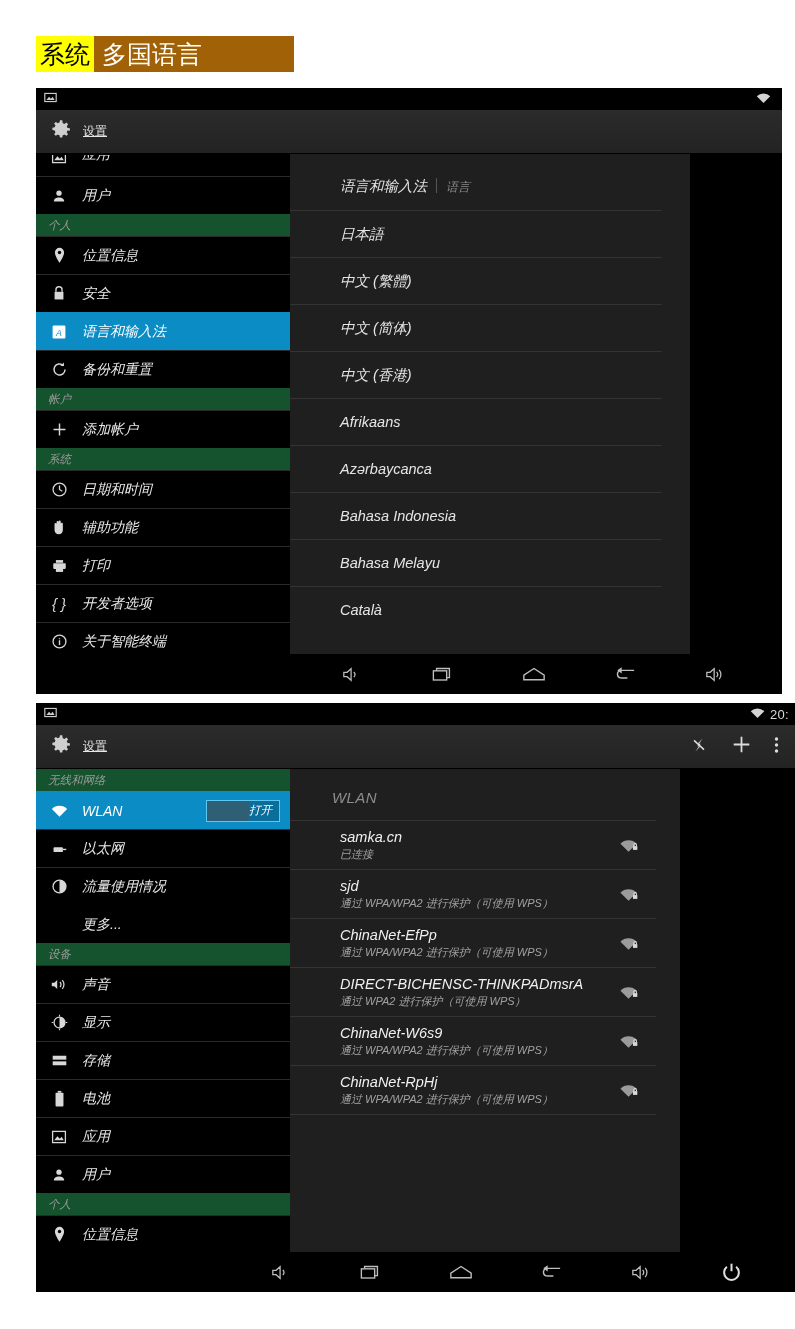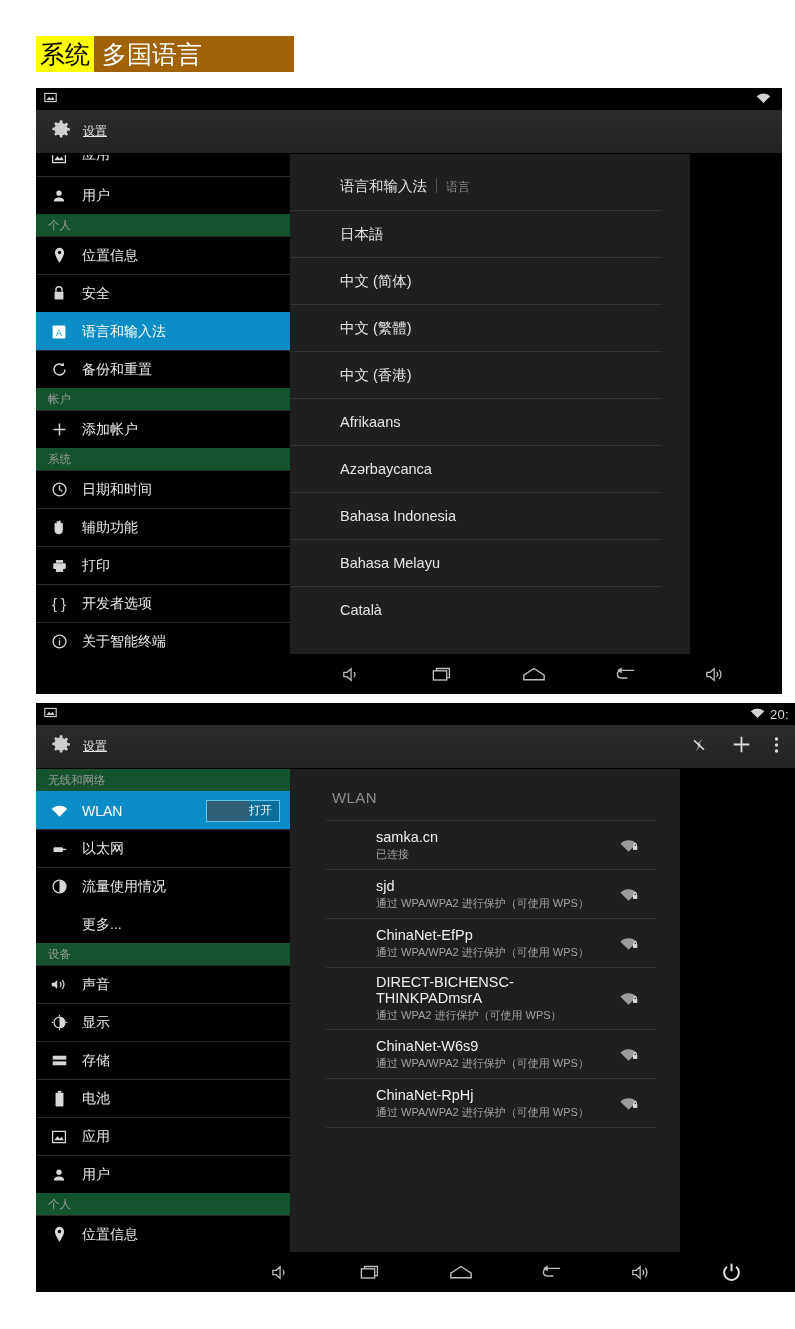--- a/index.html
+++ b/index.html
@@ -51,21 +51,21 @@
   .actionbar {
     position: relative; height: 44px;
     background: linear-gradient(180deg,#2b2b2b 0%,#232323 100%);
     display: flex; align-items: center; padding: 0 10px 0 12px;
     border-bottom: 1px solid #000;
   }
   .ab-title { color: #e6e6e6; font-size: 12px; margin-left: 10px; text-decoration: underline; }
   .ab-actions { margin-left: auto; display: flex; align-items: center; gap: 22px; padding-right: 6px; }
 
   
-  .body-split { display: flex; height: 100%; background: #000; }
+  .body-split { display: flex; height: 100%; background: #000; font-style: italic; }
   .sidebar {
     width: 254px; background: #000000;
     overflow: hidden; flex: 0 0 auto;
   }
   .content-wrap { flex: 1 1 auto; background: #000000; position: relative; }
 
   
   .side-head {
     color: #9a9a9a; font-size: 11.5px;
     padding: 4px 0 3px 12px; background: #14532d;
@@ -131,21 +131,20 @@
     padding-left: 50px;
     margin-right: 28px;
   }
   .lang-label { color: #e6e6e6; font-size: 14.5px; }
 
   .wifi-row {
     border-top: 1px solid #343434;
     min-height: 49px; display: flex; align-items: center;
     padding: 6px 14px 6px 50px;
     margin-right: 24px;
-    margin-left: 36px;
   }
   .wifi-text { display: flex; flex-direction: column; gap: 2px; }
   .wifi-ssid { color: #f0f0f0; font-size: 14.5px; }
   .wifi-sub { color: #a2a2a2; font-size: 11px; }
   .wifi-ico { margin-left: auto; width: 26px; display: flex; justify-content: center; }
 
   
   .navbar {
     position: absolute; left: 0; right: 0; bottom: 0;
     height: 40px; background: #000000;
@@ -327,24 +326,24 @@
       <div class="panel">
         <div class="panel-head">
           <span class="ph-main">语言和输入法</span>
           <span class="ph-sep"></span>
           <span class="ph-sub">语言</span>
         </div>
         <div class="lang-row">
             <span class="lang-label">日本語</span>
           </div>
         <div class="lang-row">
+            <span class="lang-label">中文 (繁體)</span>
+          </div>
+        <div class="lang-row">
             <span class="lang-label">中文 (简体)</span>
-          </div>
-        <div class="lang-row">
-            <span class="lang-label">中文 (繁體)</span>
           </div>
         <div class="lang-row">
             <span class="lang-label">中文 (香港)</span>
           </div>
         <div class="lang-row">
             <span class="lang-label">Afrikaans</span>
           </div>
         <div class="lang-row">
             <span class="lang-label">Azərbaycanca</span>
           </div>

